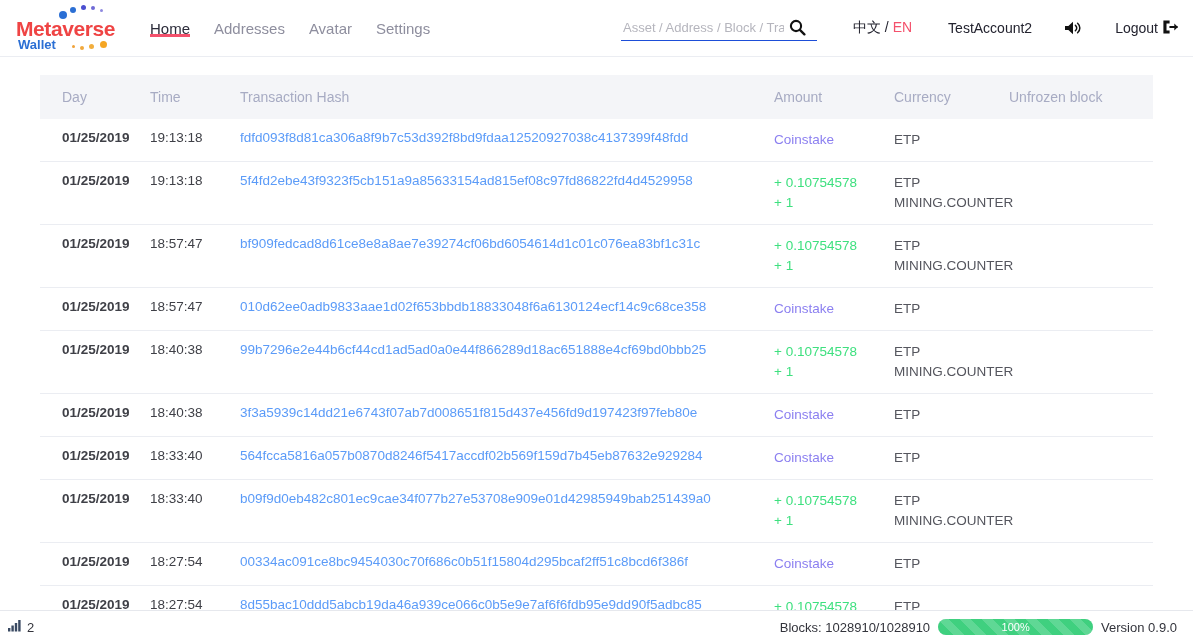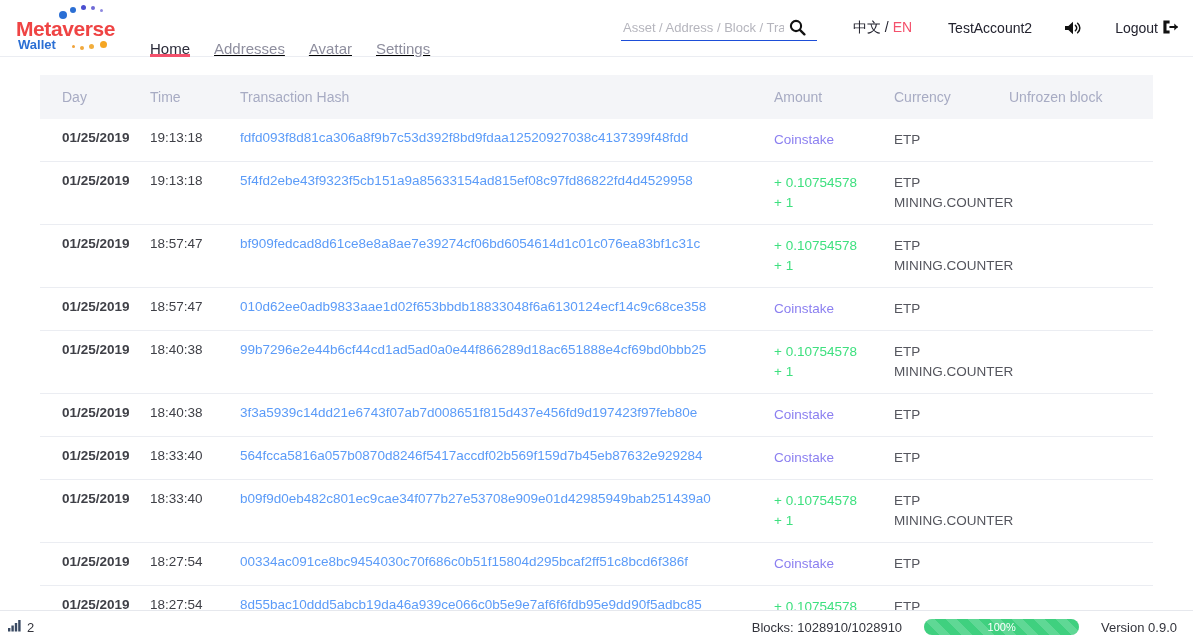--- a/index.html
+++ b/index.html
@@ -43,23 +43,22 @@
     left: 4px; top: 32px;
     font-size: 13px;
     font-weight: bold;
     color: #2b6fd4;
     font-family: "Liberation Sans", sans-serif;
   }
   .dot { position: absolute; border-radius: 50%; }
 
   .nav {
     display: flex;
-    align-items: flex-end;
+    align-items: center;
     height: 57px;
-    text-decoration: underline;
   }
   .nav-item {
     position: relative;
     display: flex;
     align-items: center;
     padding: 0 12px;
     font-size: 15px;
     color: #8e8e9e;
     cursor: pointer;
     white-space: nowrap;
@@ -202,21 +201,21 @@
     display: flex; align-items: center;
     padding-left: 8px;
     gap: 4px;
   }
   .peers { font-size: 13px; color: #33343c; }
   .footer-right {
     margin-left: auto;
     display: flex;
     align-items: center;
     padding-right: 16px;
-    gap: 22px;
+    gap: 8px;
   }
   .blocks { font-size: 13px; color: #33343c; white-space: nowrap; }
   .progress {
     position: relative;
     width: 155px; height: 16px;
     border-radius: 8px;
     overflow: hidden;
     background: #e7e9ee;
   }
   .progress-fill {

